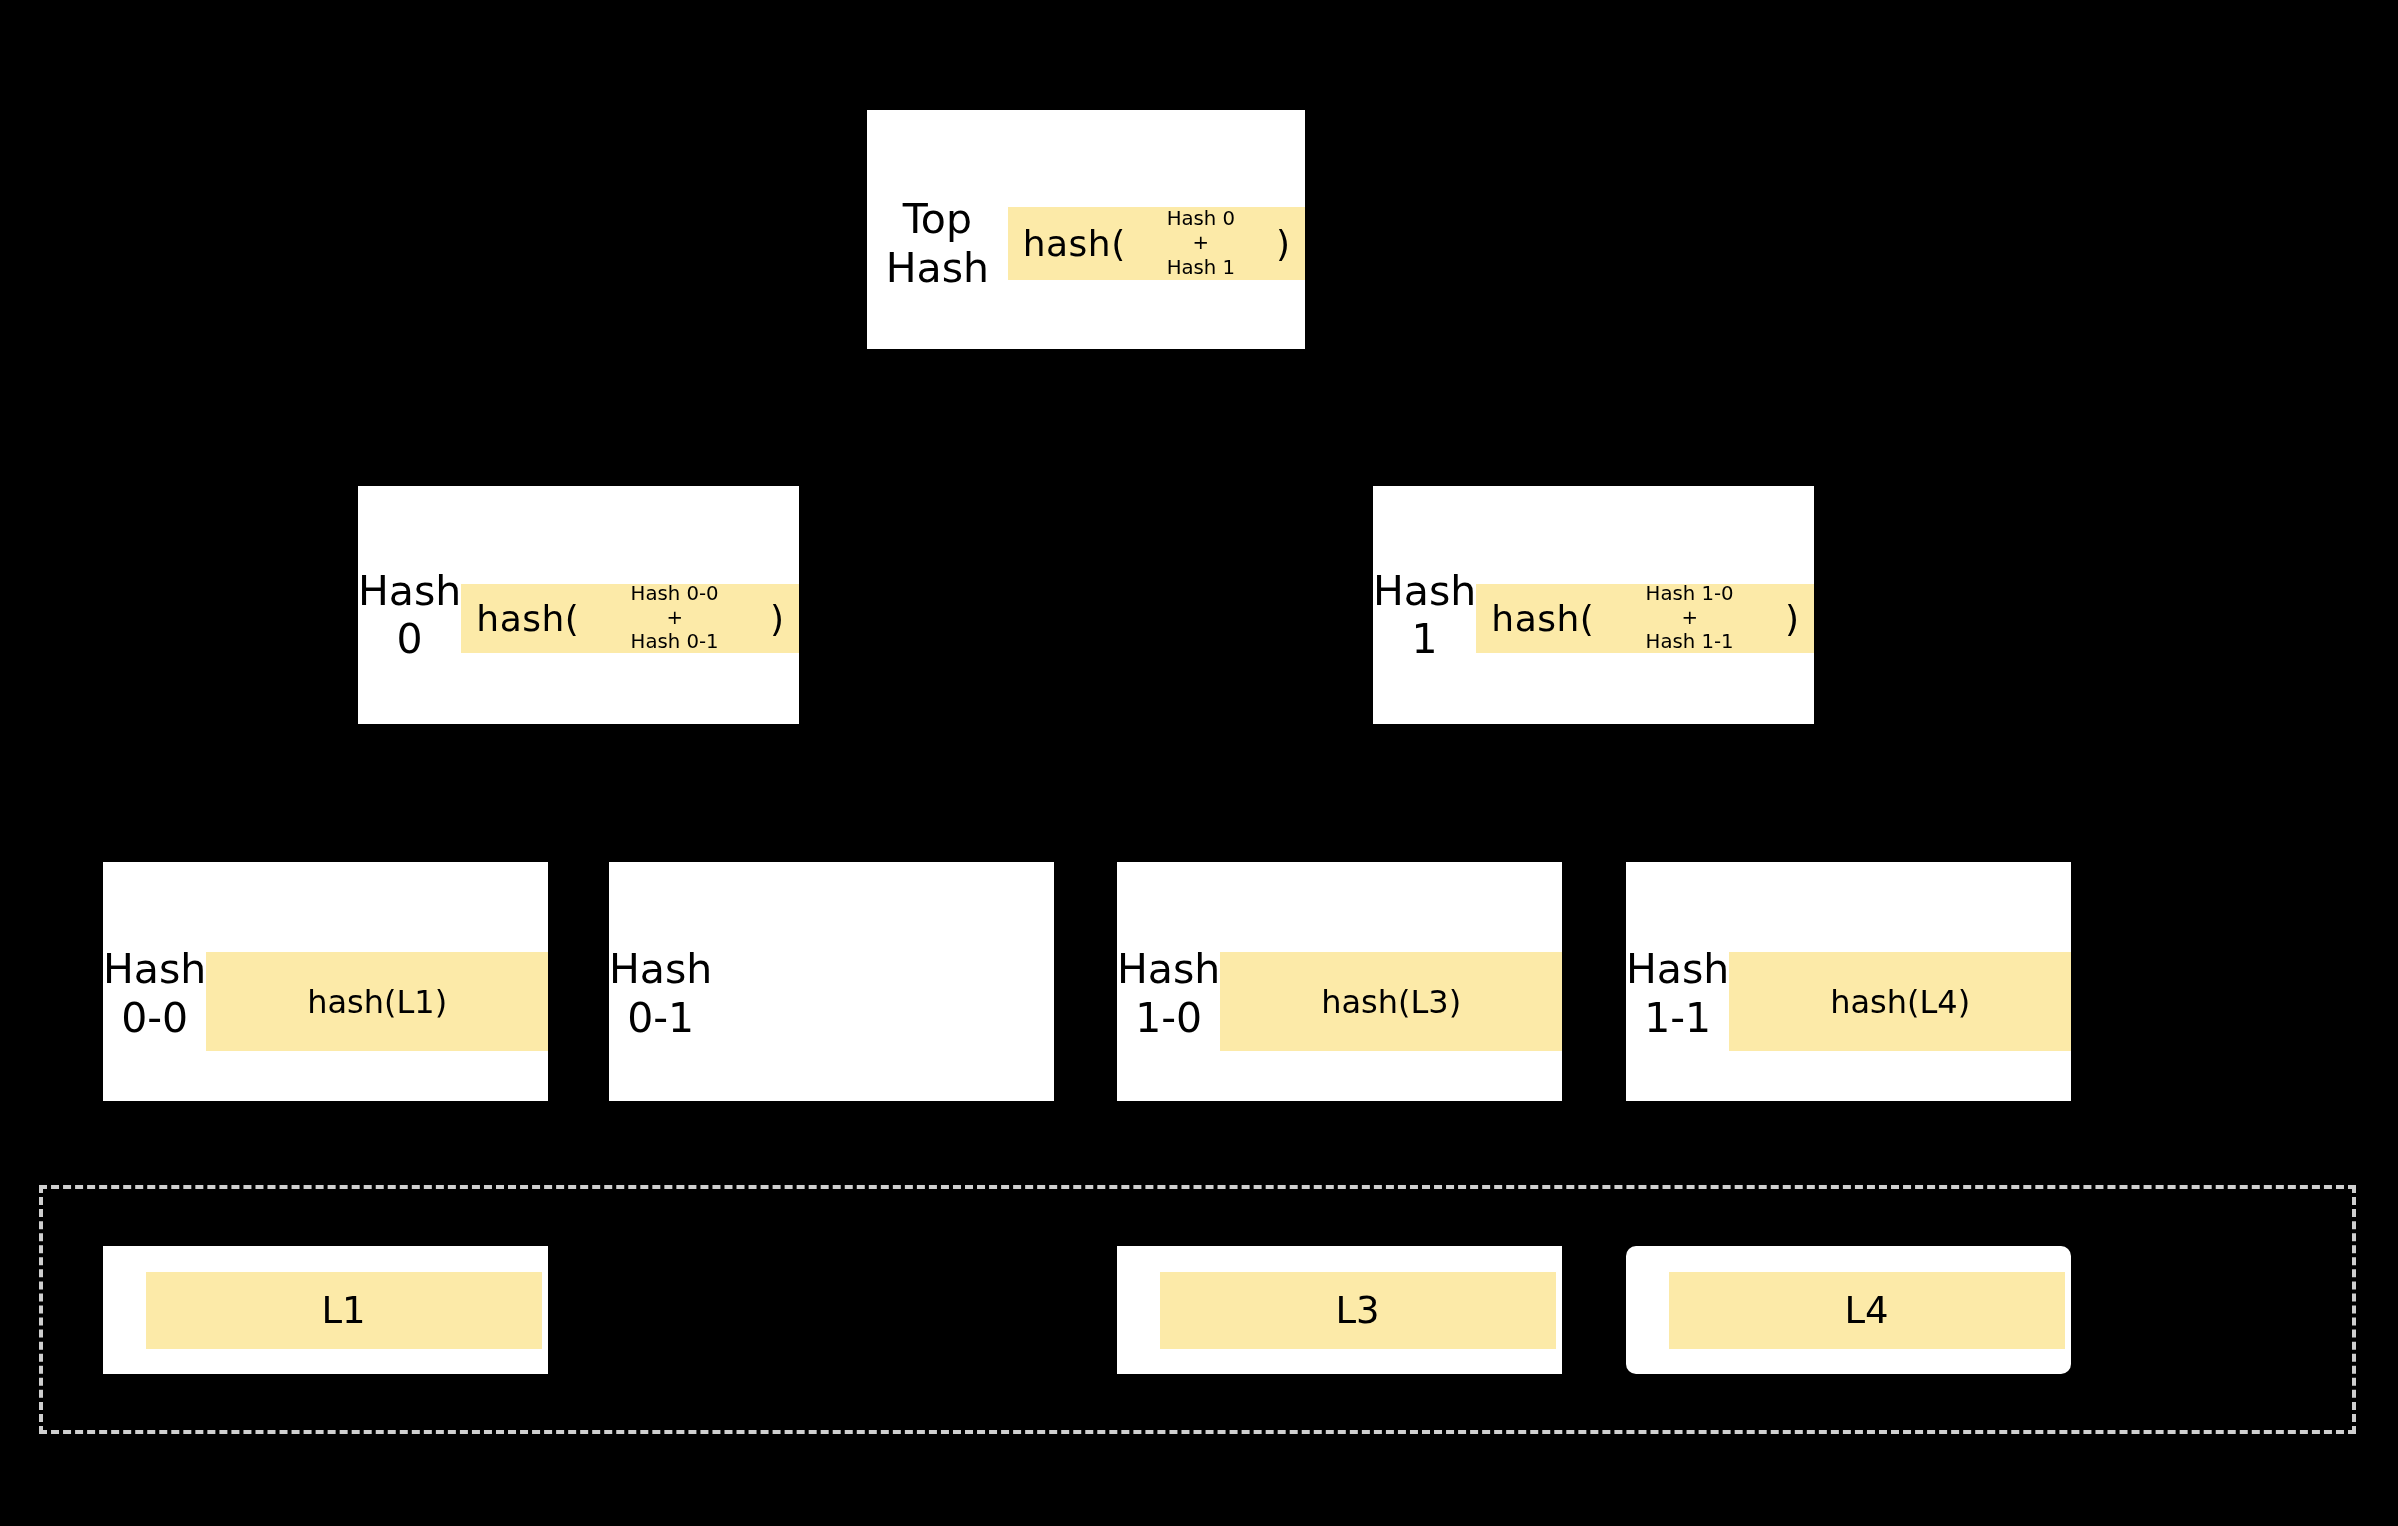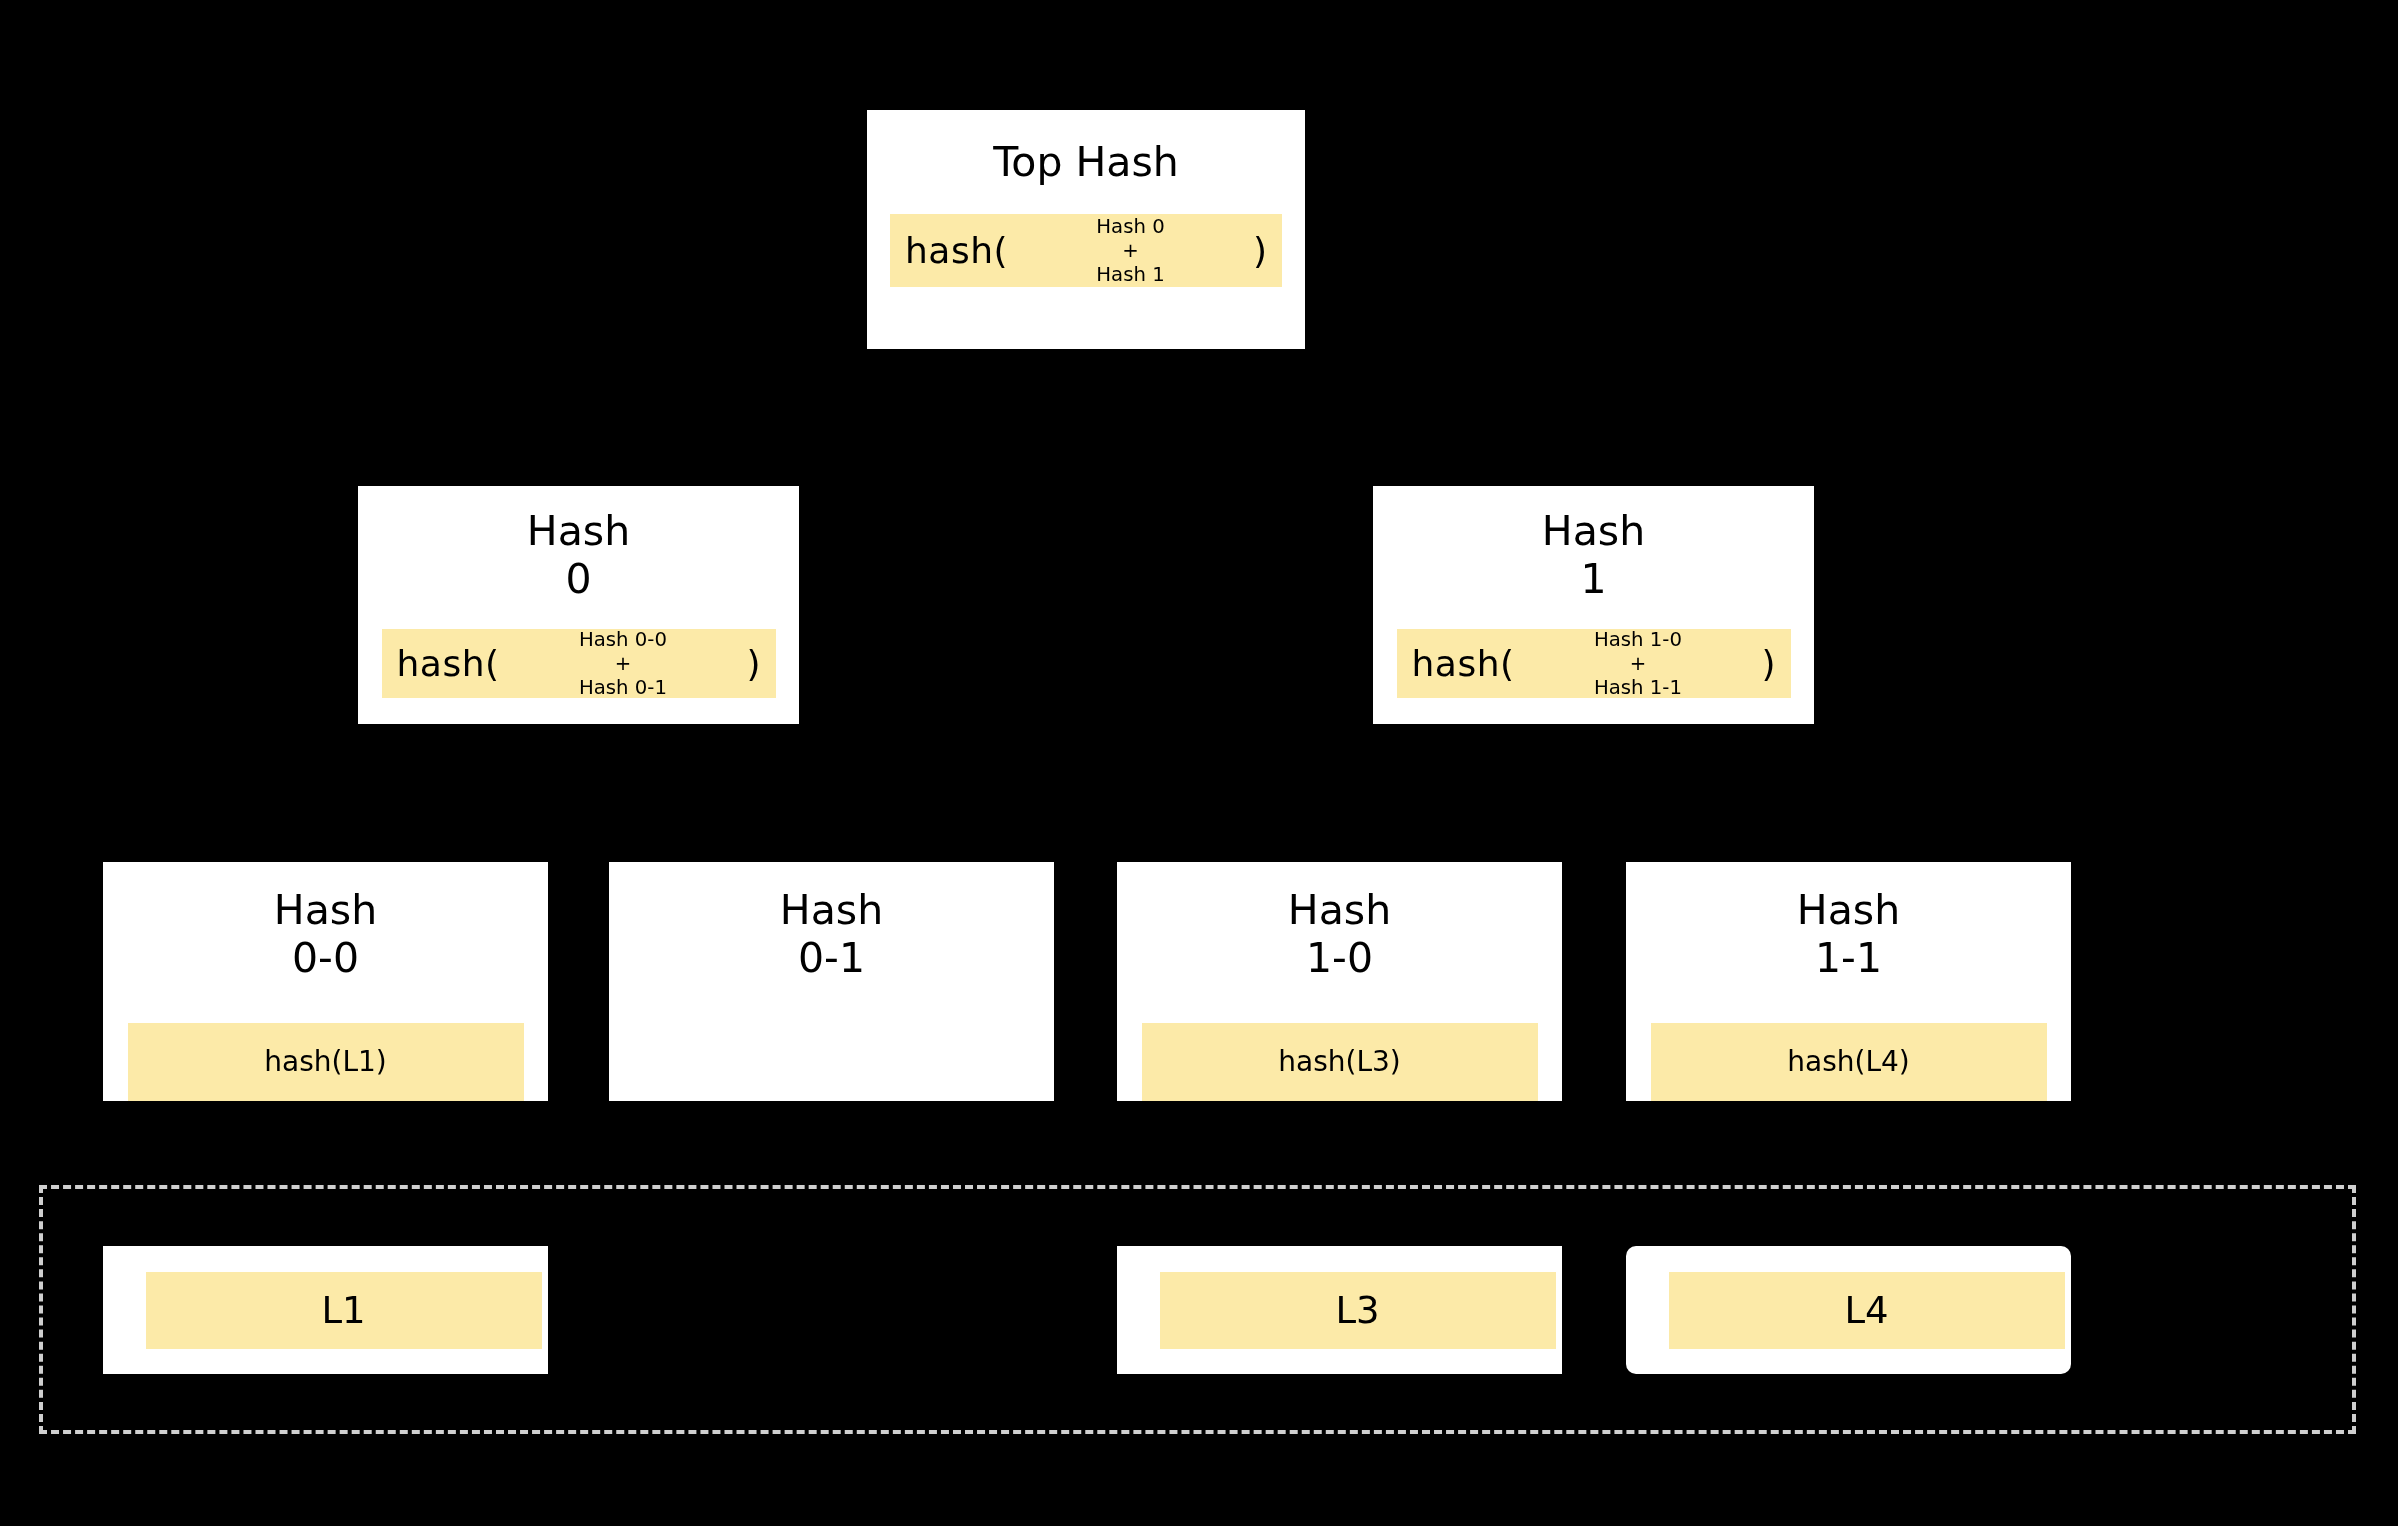--- a/index.html
+++ b/index.html
@@ -27,21 +27,21 @@
     width: 2399px;
     height: 1526px;
     pointer-events: none;
   }
 
   
   .node {
     position: absolute;
     background: #FFFFFF;
     display: flex;
-    flex-direction: column;
+    flex-direction: row;
     align-items: center;
     z-index: 3;
   }
 
   .node-title {
     color: #000000;
     text-align: center;
     line-height: 1.18;
     white-space: pre-line;
     font-weight: 400;
@@ -124,23 +124,23 @@
   #hash-0-0 { left: 103px; }
   #hash-0-1 { left: 609px; }
   #hash-1-0 { left: 1117px; }
   #hash-1-1 { left: 1626px; }
   .level2 .node-title {
     font-size: 41px;
     margin-top: 24px;
   }
   .level2 .hash-band {
     width: 396px;
-    height: 79px;
+    height: 99px;
     margin-top: 40px;
-    font-size: 28px;
+    font-size: 32px;
   }
 
   
   #data-container {
     position: absolute;
     left: 39px;
     top: 1185px;
     width: 2317px;
     height: 249px;
     border: 4.7px dashed #CFCFCF;

